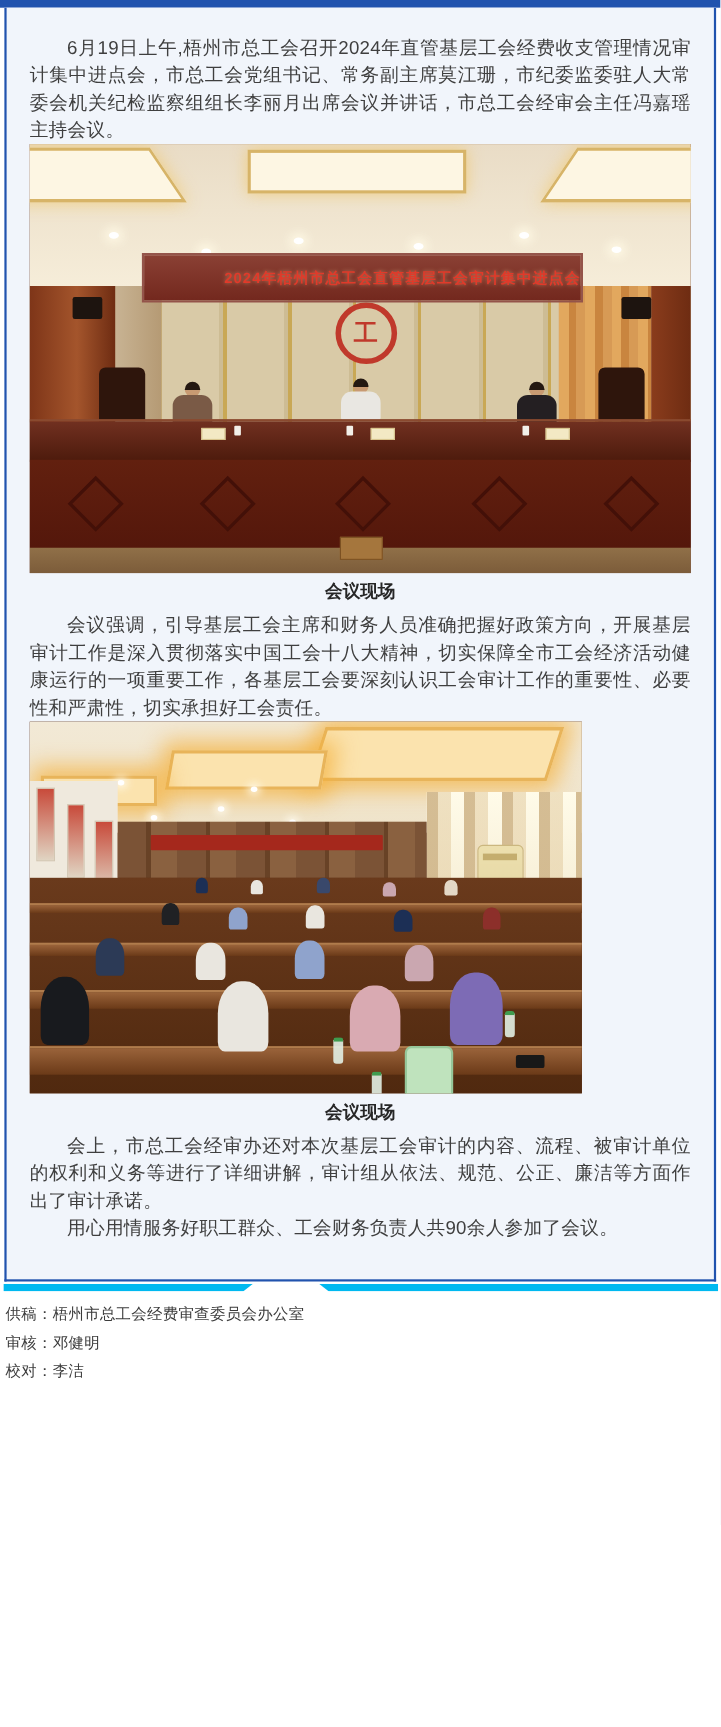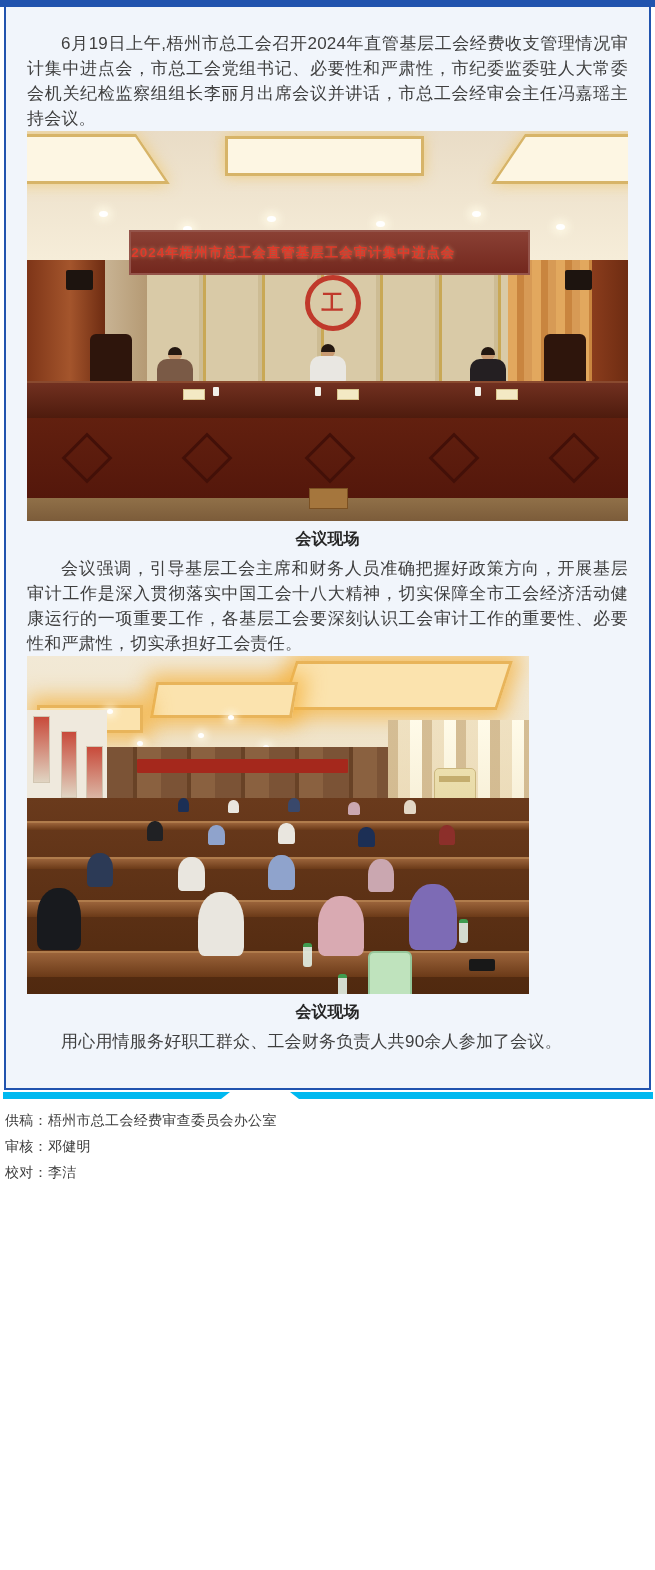--- a/index.html
+++ b/index.html
@@ -39,21 +39,21 @@
   .panel-c{left:20%;top:0;width:60%;height:100%;
     background:repeating-linear-gradient(90deg,#d9caa7 0 52px,#cdbc94 52px 56px,#c9a855 56px 59px);}
   .curtain-r{left:80%;top:0;width:14%;height:100%;background:repeating-linear-gradient(90deg,#dj);}
   .curtain-r{background:repeating-linear-gradient(90deg,#e2a85e 0 9px,#c9853f 9px 16px,#d79a55 16px 24px);}
   .wood-r{left:94%;top:0;width:6%;height:100%;background:linear-gradient(90deg,#8a3c1c,#6e2c12);}
   .speaker{width:4.5%;height:16%;background:#1d140f;border-radius:2px;}
   .p1-logo{left:50%;top:37%;width:46px;height:46px;margin-left:-23px;border:5px solid #c0392b;
     border-radius:50%;background:#d9caa7;color:#c0392b;font-weight:bold;font-size:22px;
     display:flex;align-items:center;justify-content:center;}
   .p1-banner{left:17%;top:25.5%;width:66%;height:10.5%;background:linear-gradient(#8a4034,#73281e);
-    border:2px solid #94544a;display:flex;align-items:center;justify-content:flex-start;}
+    border:2px solid #94544a;display:flex;align-items:center;justify-content:flex-end;}
   .p1-banner span{color:#e03a2a;font-size:13.5px;font-weight:bold;letter-spacing:1px;white-space:nowrap;
     text-shadow:0 0 4px rgba(255,210,160,.45);}
   .chair{background:#2e150c;border-radius:6px 6px 0 0;}
   .person{position:absolute;width:44px;height:40px;}
   .person .hd{position:absolute;left:50%;top:0;width:14px;height:14px;margin-left:-7px;border-radius:50%;
     background:linear-gradient(#241811 55%,#c89a72 55%);}
   .person .tr{position:absolute;left:50%;top:12px;width:36px;height:26px;margin-left:-18px;border-radius:10px 10px 2px 2px;}
   .p1-table{left:0;top:64%;width:100%;height:9.5%;background:linear-gradient(#713020,#4c1a0c);border-top:2px solid #8a4a2f;}
   .ncard{position:absolute;top:18%;width:20px;height:9px;background:#f3e9c4;border:1px solid #d8c58e;}
   .cup{position:absolute;top:12%;width:6px;height:9px;background:#f2efe8;border-radius:1px;}
@@ -93,21 +93,21 @@
   .footer{padding:14px 6px 6px 5px;}
   .credit{font-size:14px;color:#3b3b3b;line-height:15px;margin-bottom:11px;letter-spacing:.3px;font-family:Liberation Serif, serif;}
 </style>
 </head>
 <body>
 
 <div class="top-bar"></div>
 
 <div class="card">
 
-  <p class="para">6月19日上午,梧州市总工会召开2024年直管基层工会经费收支管理情况审计集中进点会，市总工会党组书记、必要性和严肃性，市纪委监委驻人大常委会机关纪检监察组组长李丽月出席会议并讲话，市总工会经审会主任冯嘉瑶主持会议。</p>
+  <p class="para">6月19日上午,梧州市总工会召开2024年直管基层工会经费收支管理情况审计集中进点会，市总工会党组书记、常务副主席莫江珊，市纪委监委驻人大常委会机关纪检监察组组长李丽月出席会议并讲话，市总工会经审会主任冯嘉瑶主持会议。</p>
 
   <figure class="photo photo1">
     <div class="abs p1-ceiling">
       <div class="cove cove-l"></div>
       <div class="cove cove-c"></div>
       <div class="cove cove-r"></div>
       <i class="lt" style="left:12%;top:62%"></i>
       <i class="lt" style="left:26%;top:74%"></i>
       <i class="lt" style="left:40%;top:66%"></i>
       <i class="lt" style="left:58%;top:70%"></i>
@@ -213,20 +213,21 @@
       <span class="pp" style="left:76%;top:44%;width:48px;height:66px;background:#7d6bb5"></span>
       <span class="bottle" style="left:55%;top:74%;"></span>
       <span class="bottle" style="left:62%;top:90%;"></span>
       <span class="bottle" style="left:86%;top:62%;"></span>
       <span class="bag" style="left:68%;top:78%;"></span>
       <span class="phone" style="left:88%;top:82%;"></span>
     </div>
   </figure>
   <div class="caption">会议现场</div>
 
+  <p class="para">会上，市总工会经审办还对本次基层工会审计的内容、流程、被审计单位的权利和义务等进行了详细讲解，审计组从依法、规范、公正、廉洁等方面作出了审计承诺。</p>
   <p class="para">用心用情服务好职工群众、工会财务负责人共90余人参加了会议。</p>
 
 </div>
 
 <div class="ribbon">
   <div class="ribbon-left"></div>
   <div class="ribbon-right"></div>
 </div>
 
 <div class="footer">

